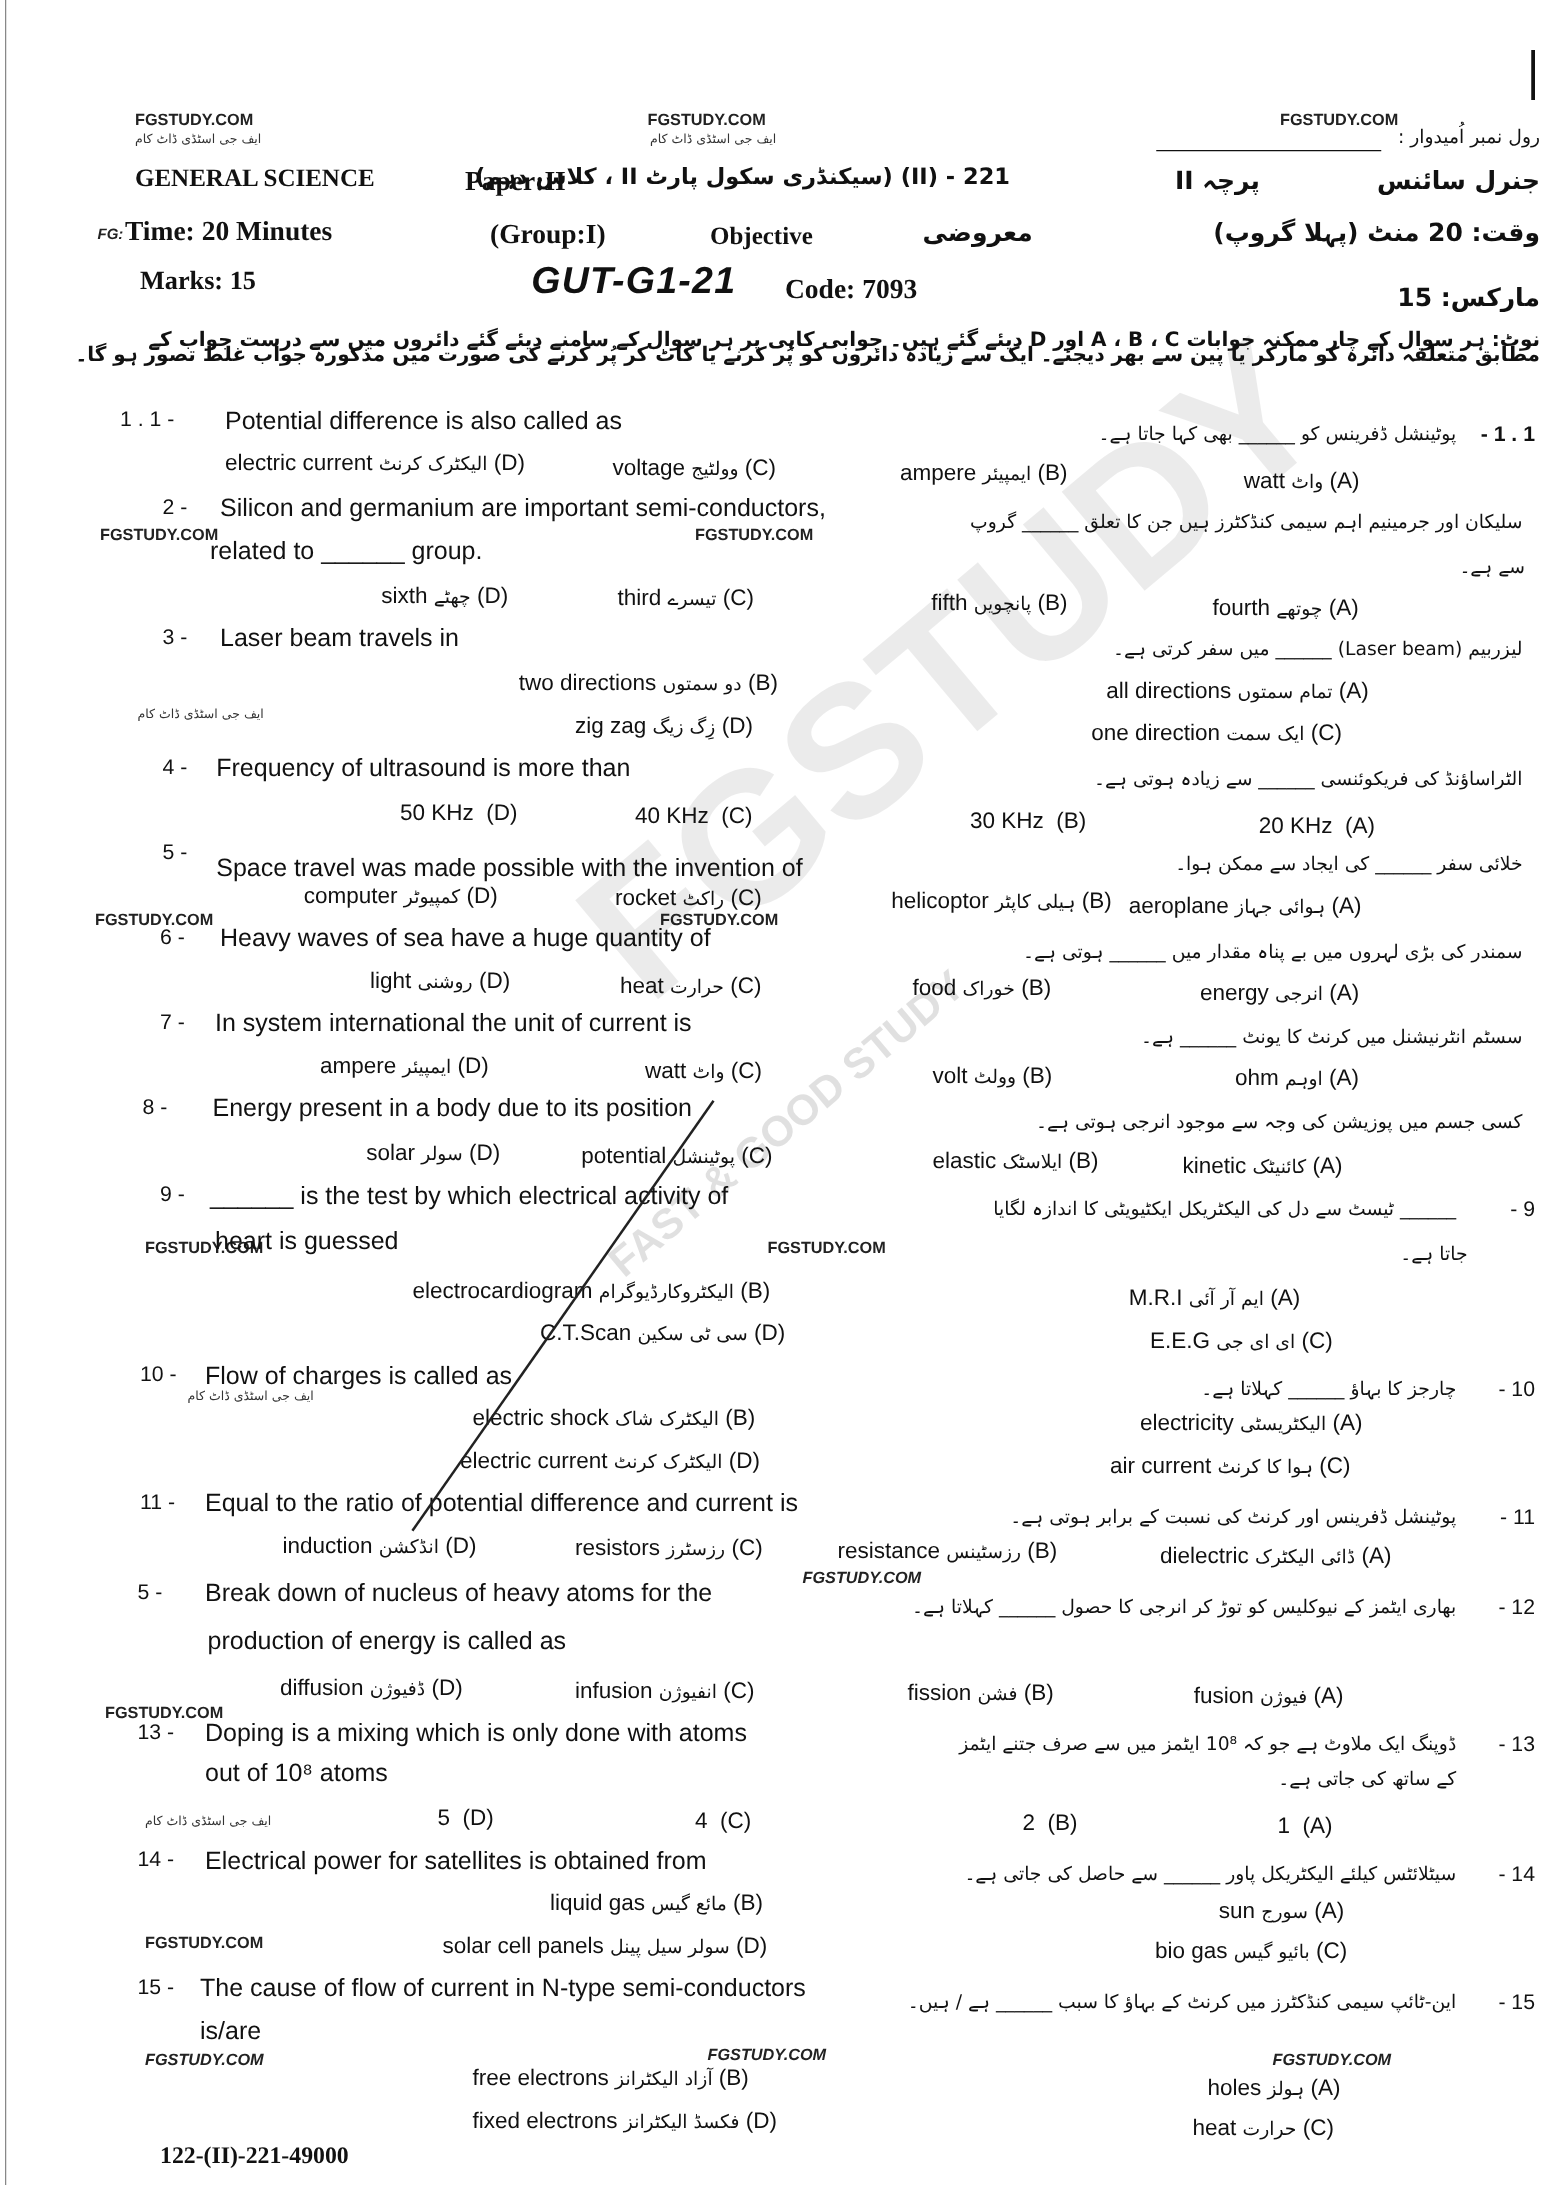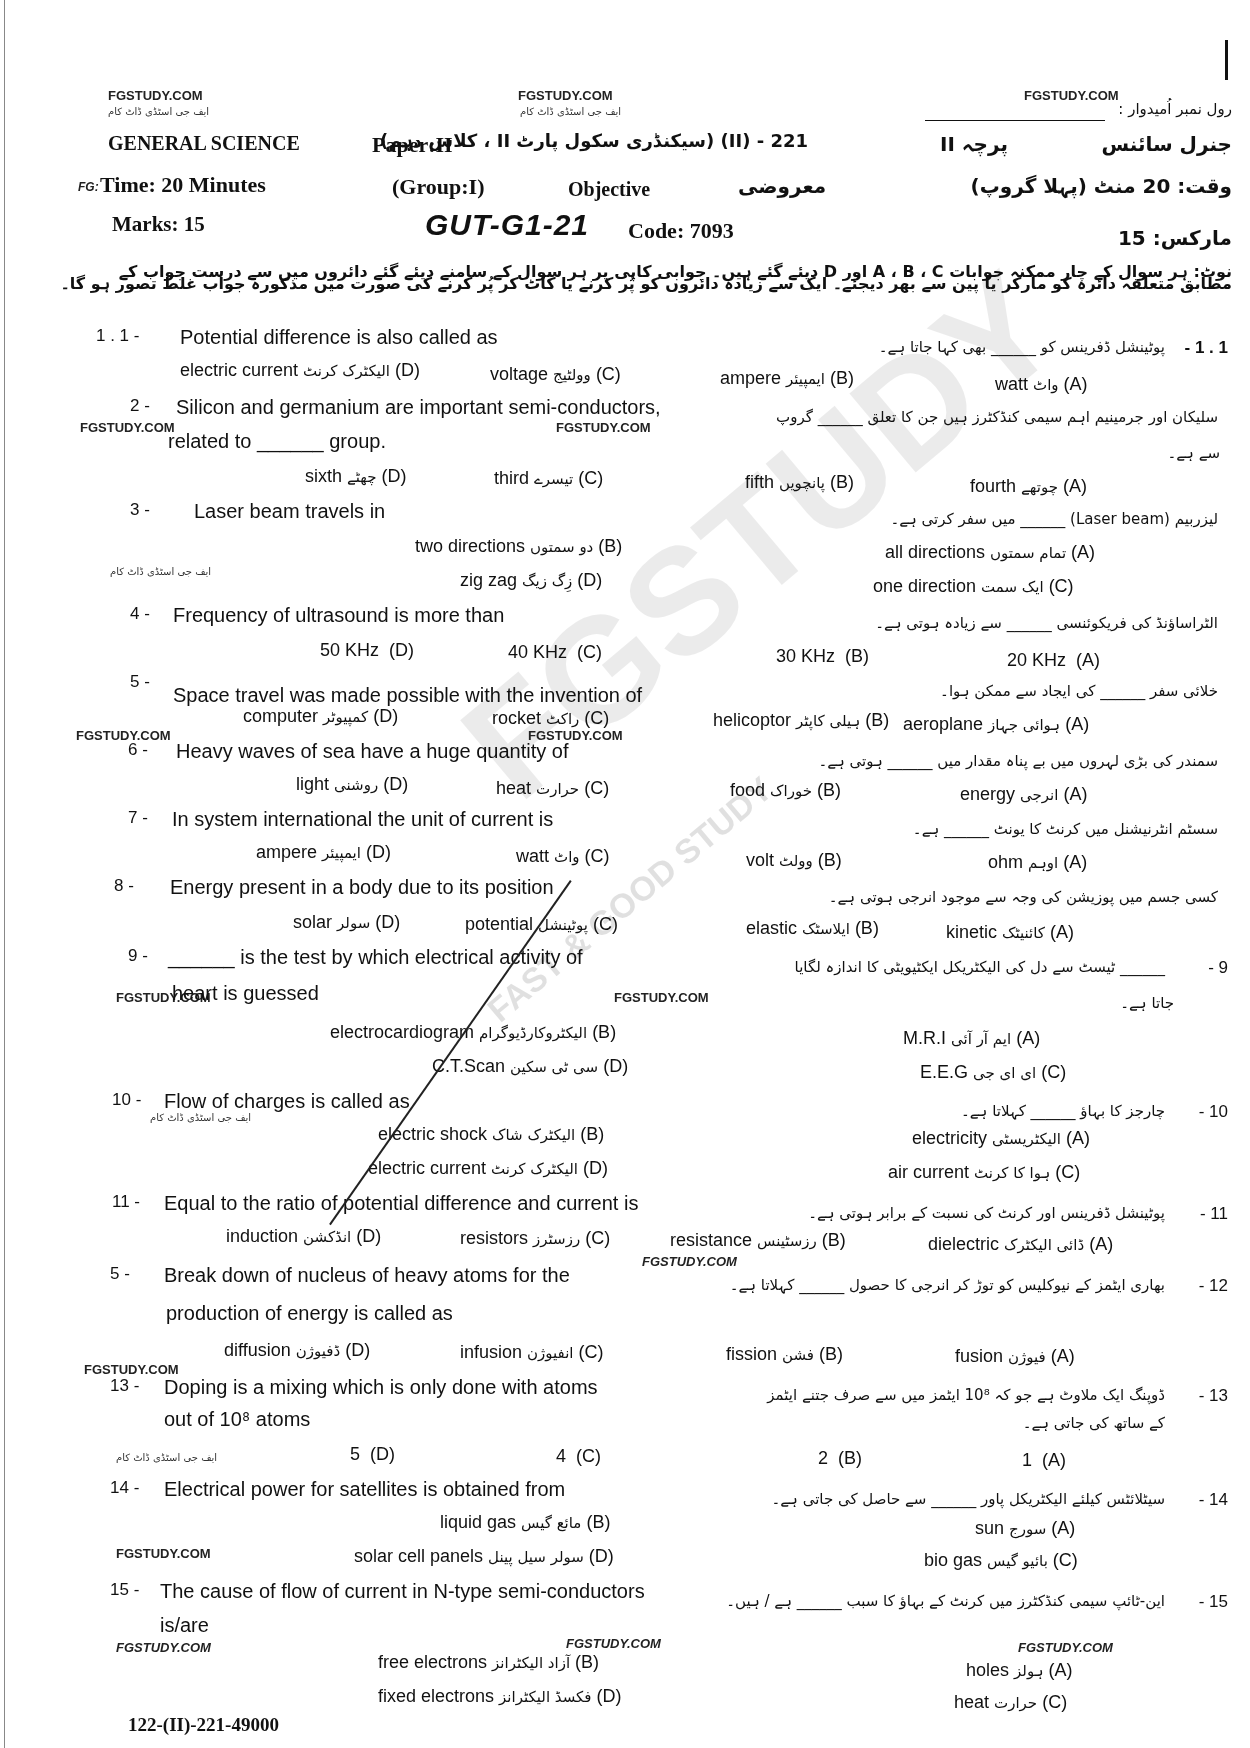--- a/index.html
+++ b/index.html
@@ -77,21 +77,21 @@
 <div class="abs q" style="left:168px;top:430px;">related to ______ group.</div>
 <div class="abs wm" style="left:556px;top:420px;">FGSTUDY.COM</div>
 <div class="abs ur" style="right:32px;top:408px;">سلیکان اور جرمینیم اہم سیمی کنڈکٹرز ہیں جن کا تعلق ______ گروپ</div>
 <div class="abs ur" style="right:30px;top:444px;">سے ہے۔</div>
 <div class="abs opt" style="left:305px;top:466px;"><span>sixth</span> <span class="ur">چھٹے</span> <span>(D)</span></div>
 <div class="abs opt" style="left:494px;top:468px;"><span>third</span> <span class="ur">تیسرے</span> <span>(C)</span></div>
 <div class="abs opt" style="left:745px;top:472px;"><span>fifth</span> <span class="ur">پانچویں</span> <span>(B)</span></div>
 <div class="abs opt" style="left:970px;top:476px;"><span>fourth</span> <span class="ur">چوتھے</span> <span>(A)</span></div>
 
 <div class="abs qnum" style="left:130px;top:500px;">3 -</div>
-<div class="abs q" style="left:176px;top:500px;margin-left:18px;">Laser beam travels in</div>
+<div class="abs q" style="left:176px;top:500px;">Laser beam travels in</div>
 <div class="abs ur" style="right:32px;top:510px;">لیزربیم (Laser beam) ______ میں سفر کرتی ہے۔</div>
 <div class="abs opt" style="left:415px;top:536px;"><span>two directions</span> <span class="ur">دو سمتوں</span> <span>(B)</span></div>
 <div class="abs opt" style="left:885px;top:542px;"><span>all directions</span> <span class="ur">تمام سمتوں</span> <span>(A)</span></div>
 <div class="abs ur-wm" style="left:110px;top:566px;">ایف جی اسٹڈی ڈاٹ کام</div>
 <div class="abs opt" style="left:460px;top:570px;"><span>zig zag</span> <span class="ur">زِگ زیگ</span> <span>(D)</span></div>
 <div class="abs opt" style="left:873px;top:576px;"><span>one direction</span> <span class="ur">ایک سمت</span> <span>(C)</span></div>
 
 <div class="abs qnum" style="left:130px;top:604px;">4 -</div>
 <div class="abs q" style="left:173px;top:604px;">Frequency of ultrasound is more than</div>
 <div class="abs ur" style="right:32px;top:614px;">الٹراساؤنڈ کی فریکوئنسی ______ سے زیادہ ہوتی ہے۔</div>

